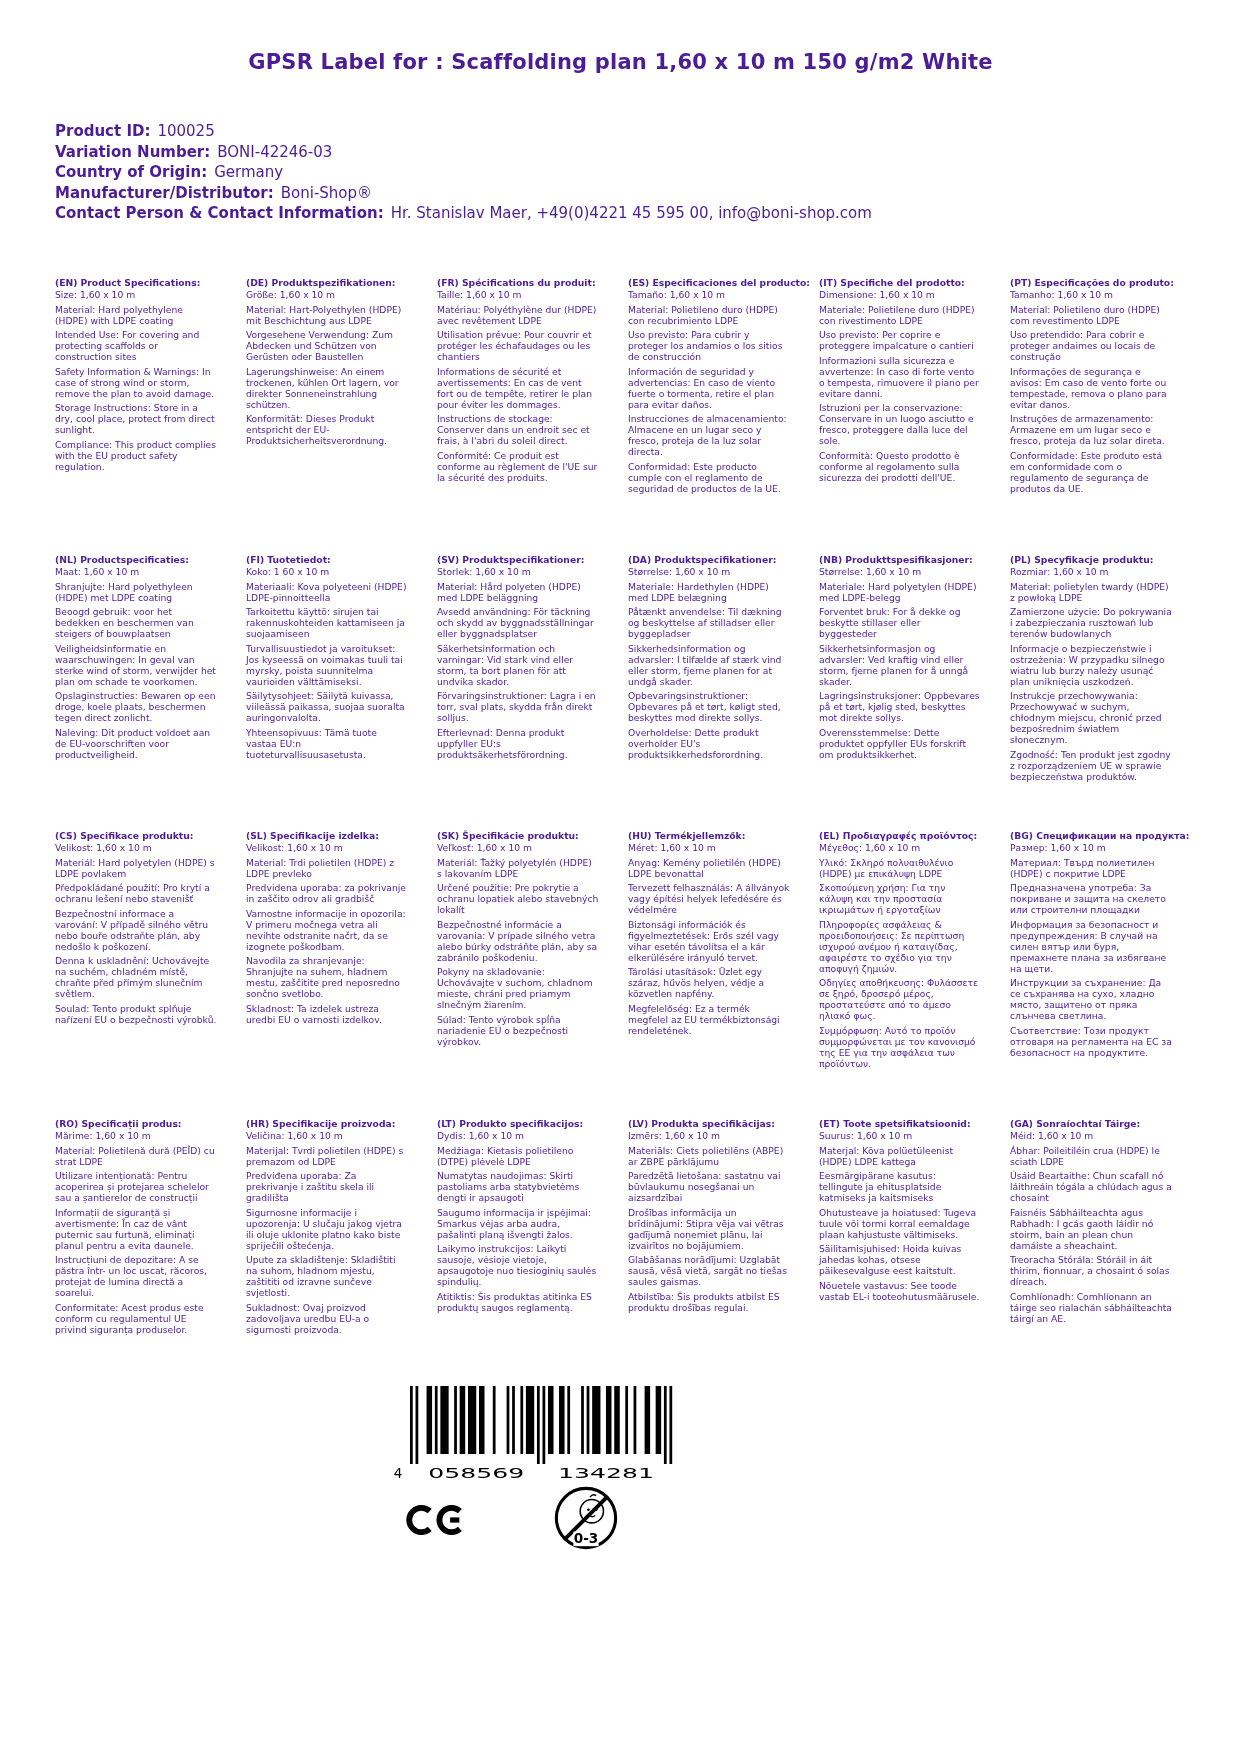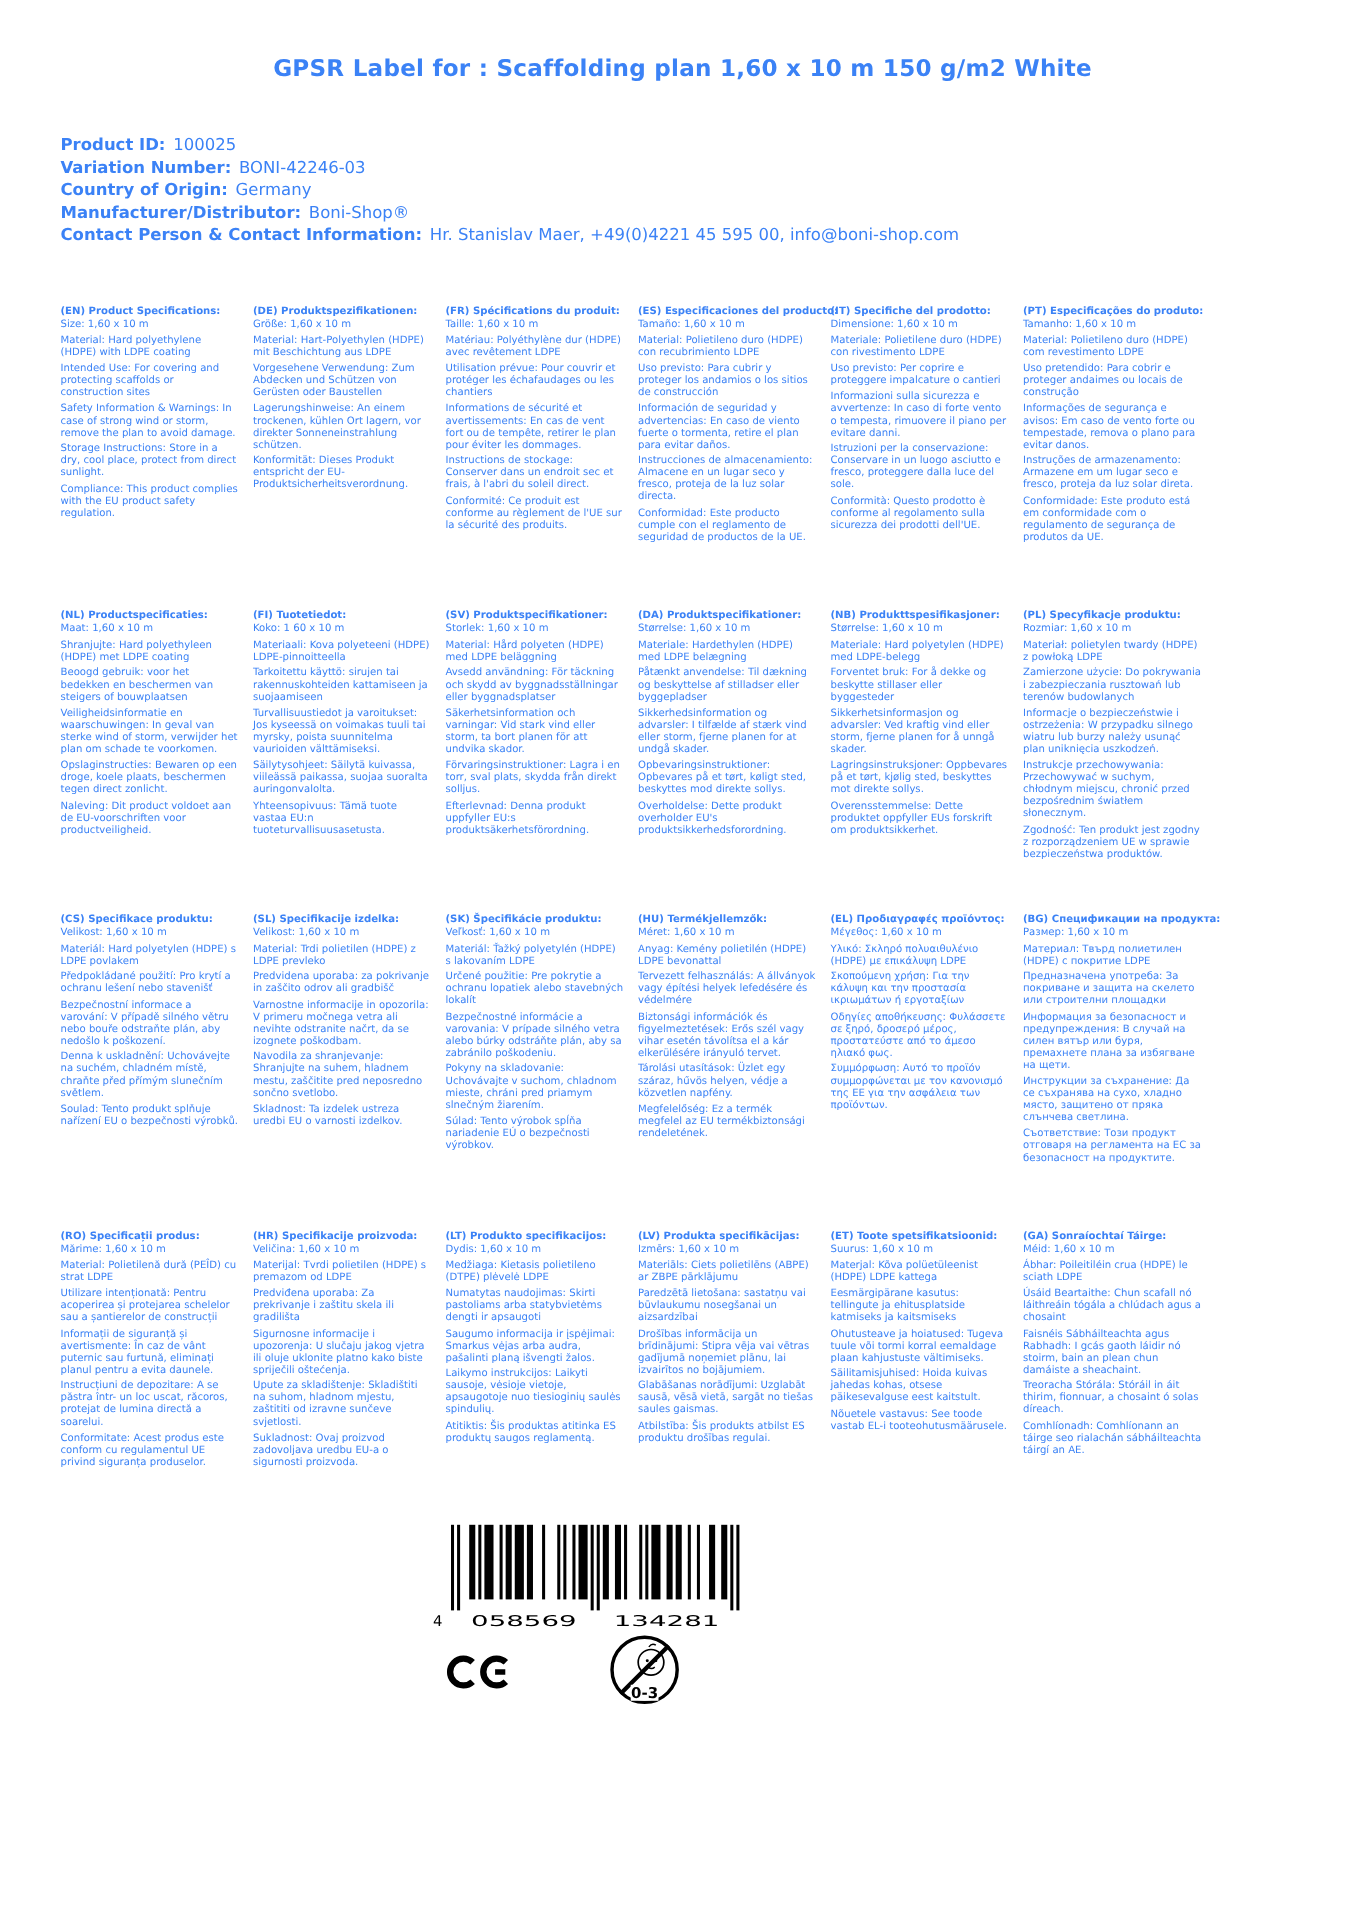--- a/index.html
+++ b/index.html
@@ -1,34 +1,34 @@
 <!DOCTYPE html>
 <html><head>
 <meta charset="utf-8">
 <style>
   html,body { margin:0; padding:0; background:#ffffff; }
   .page {
     position:relative; width:1241px; height:1754px; background:#ffffff;
-    font-family:"DejaVu Sans", sans-serif; color:#3b82f6;
+    font-family:"DejaVu Sans", sans-serif; color:#4c1d95;
     overflow:hidden;
   }
   .title {
     position:absolute; top:50px; left:0; width:100%;
     text-align:center; font-size:21px; font-weight:bold; margin:0;
     letter-spacing:0.2px;
   }
   .product-info { position:absolute; top:121px; left:55px; width:1100px; }
   .info-row { font-size:15px; line-height:20.6px; }
   .info-label { font-weight:bold; margin-right:7px; }
   .lang-grid {
     position:absolute; top:277px; left:55px; width:1060px;
     display:grid;
     grid-template-columns:repeat(6, 175px);
     grid-template-rows:277px 276px 288px auto;
-    column-gap:0;
+    column-gap:16px;
   }
   .lang-block { width:175px; padding-right:13px; box-sizing:border-box; overflow:visible; }
   .blk-h {
     font-size:9.2px; font-weight:bold; margin:0 0 1px 0;
     white-space:nowrap; line-height:11px;
   }
   .blk-p { font-size:9.2px; line-height:11px; margin:0 0 3.5px 0; }
   .footer { position:absolute; left:392px; top:1386px; width:320px; height:180px; }
   .barcode-wrap { position:absolute; left:0; top:0; }
   .ce { position:absolute; left:14px; top:107px; }
@@ -190,20 +190,21 @@
         <p class="blk-p">Tervezett felhasználás: A állványok vagy építési helyek lefedésére és védelmére</p>
         <p class="blk-p">Biztonsági információk és figyelmeztetések: Erős szél vagy vihar esetén távolítsa el a kár elkerülésére irányuló tervet.</p>
         <p class="blk-p">Tárolási utasítások: Üzlet egy száraz, hűvös helyen, védje a közvetlen napfény.</p>
         <p class="blk-p">Megfelelőség: Ez a termék megfelel az EU termékbiztonsági rendeletének.</p>
       </div>
       <div class="lang-block">
         <h3 class="blk-h">(EL) Προδιαγραφές προϊόντος:</h3>
         <p class="blk-p">Μέγεθος: 1,60 x 10 m</p>
         <p class="blk-p">Υλικό: Σκληρό πολυαιθυλένιο (HDPE) με επικάλυψη LDPE</p>
         <p class="blk-p">Σκοπούμενη χρήση: Για την κάλυψη και την προστασία ικριωμάτων ή εργοταξίων</p>
+        <p class="blk-p">Πληροφορίες ασφάλειας &amp; προειδοποιήσεις: Σε περίπτωση ισχυρού ανέμου ή καταιγίδας, αφαιρέστε το σχέδιο για την αποφυγή ζημιών.</p>
         <p class="blk-p">Οδηγίες αποθήκευσης: Φυλάσσετε σε ξηρό, δροσερό μέρος, προστατεύστε από το άμεσο ηλιακό φως.</p>
         <p class="blk-p">Συμμόρφωση: Αυτό το προϊόν συμμορφώνεται με τον κανονισμό της ΕΕ για την ασφάλεια των προϊόντων.</p>
       </div>
       <div class="lang-block">
         <h3 class="blk-h">(BG) Спецификации на продукта:</h3>
         <p class="blk-p">Размер: 1,60 x 10 m</p>
         <p class="blk-p">Материал: Твърд полиетилен (HDPE) с покритие LDPE</p>
         <p class="blk-p">Предназначена употреба: За покриване и защита на скелето или строителни площадки</p>
         <p class="blk-p">Информация за безопасност и предупреждения: В случай на силен вятър или буря, премахнете плана за избягване на щети.</p>
         <p class="blk-p">Инструкции за съхранение: Да се съхранява на сухо, хладно място, защитено от пряка слънчева светлина.</p>

